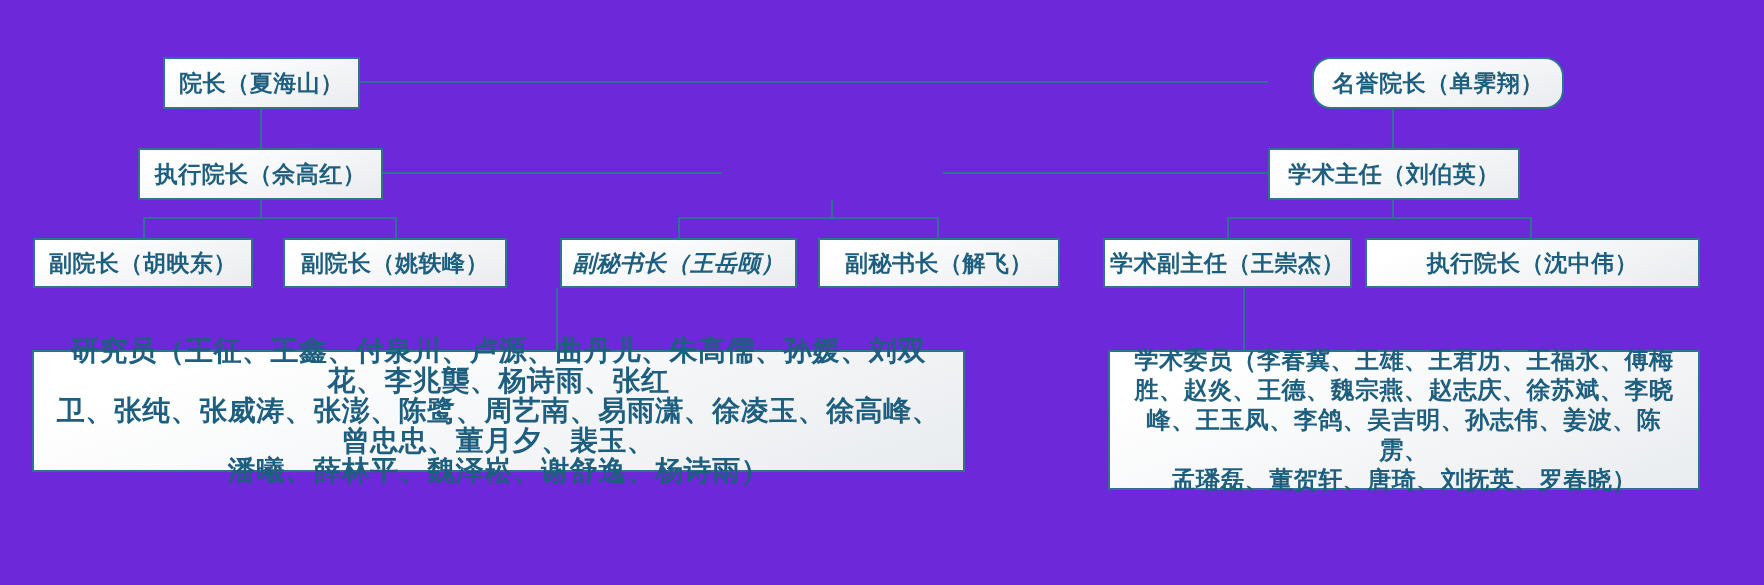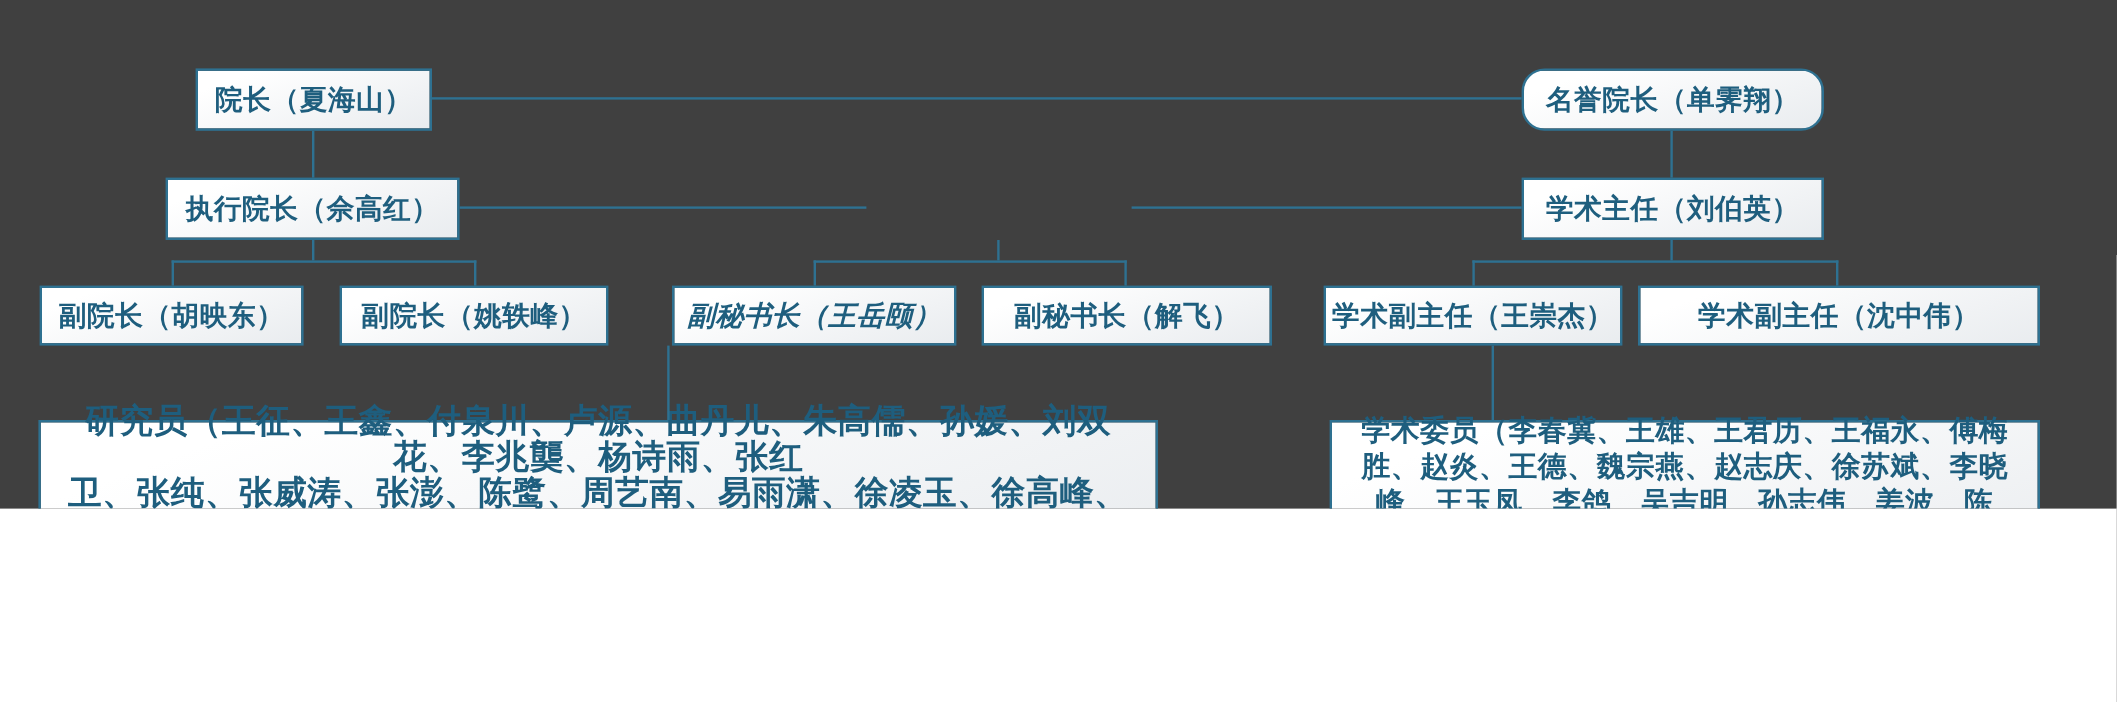--- a/index.html
+++ b/index.html
@@ -1,17 +1,17 @@
 <!DOCTYPE html>
 <html><head>
 <meta charset="utf-8">
 <style>
   html,body{margin:0;padding:0;background:#ffffff;}
   body{font-family:"Liberation Sans",sans-serif;}
-  #stage{position:relative;width:1764px;height:424px;background:#404040;overflow:hidden;}
+  #stage{position:relative;width:1764px;height:585px;background:#6d28d9;overflow:hidden;}
   .node{
     position:absolute;
     box-sizing:border-box;
     border:2px solid #2E7191;
     background:linear-gradient(160deg,#ffffff 15%,#e9ecef 100%);
     color:#1E5E7E;
     display:flex;align-items:center;justify-content:center;
     font-size:23px;font-weight:700;
     text-align:center;
     letter-spacing:0.5px;
@@ -31,38 +31,38 @@
   .hline{height:2px;}
   .vline{width:2px;}
 </style>
 </head>
 <body>
 
 <div id="stage">
 
   <div class="node" style="left:163px;top:57px;width:197px;height:52px;">院长（夏海山）</div>
 
-  <div class="node" style="left:1268px;top:57px;width:252px;height:52px;border-radius:19px;">名誉院长（单霁翔）</div>
+  <div class="node" style="left:1312px;top:57px;width:252px;height:52px;border-radius:19px;">名誉院长（单霁翔）</div>
 
   <div class="node" style="left:138px;top:148px;width:245px;height:52px;">执行院长（佘高红）</div>
 
 
   <div class="node" style="left:1268px;top:148px;width:252px;height:52px;">学术主任（刘伯英）</div>
 
   <div class="node" style="left:33px;top:238px;width:220px;height:50px;">副院长（胡映东）</div>
 
   <div class="node" style="left:283px;top:238px;width:224px;height:50px;">副院长（姚轶峰）</div>
 
   <div class="node" style="left:560px;top:238px;width:237px;height:50px;font-style:italic;">副秘书长（王岳颐）</div>
 
   <div class="node" style="left:818px;top:238px;width:242px;height:50px;">副秘书长（解飞）</div>
 
   <div class="node" style="left:1103px;top:238px;width:249px;height:50px;">学术副主任（王崇杰）</div>
 
-  <div class="node" style="left:1365px;top:238px;width:335px;height:50px;">学术副主任（沈中伟）</div>
+  <div class="node" style="left:1365px;top:238px;width:335px;height:50px;">执行院长（沈中伟）</div>
 
   <div class="node big" id="box-researchers" style="left:32px;top:350px;width:933px;height:122px;">
     <div class="wrap">研究员（王征、王鑫、付泉川、卢源、曲丹儿、朱高儒、孙媛、刘双花、李兆龑、杨诗雨、张红
 卫、张纯、张威涛、张澎、陈鹭、周艺南、易雨潇、徐凌玉、徐高峰、曾忠忠、董月夕、裴玉、
 潘曦、薛林平、魏泽崧、谢舒逸、杨诗雨）</div>
   </div>
 
   <div class="node big" id="box-committee" style="left:1108px;top:350px;width:592px;height:140px;align-items:center;">
     <div class="wrap">学术委员（李春冀、王雄、王君历、王福永、傅梅
 胜、赵炎、王德、魏宗燕、赵志庆、徐苏斌、李晓

